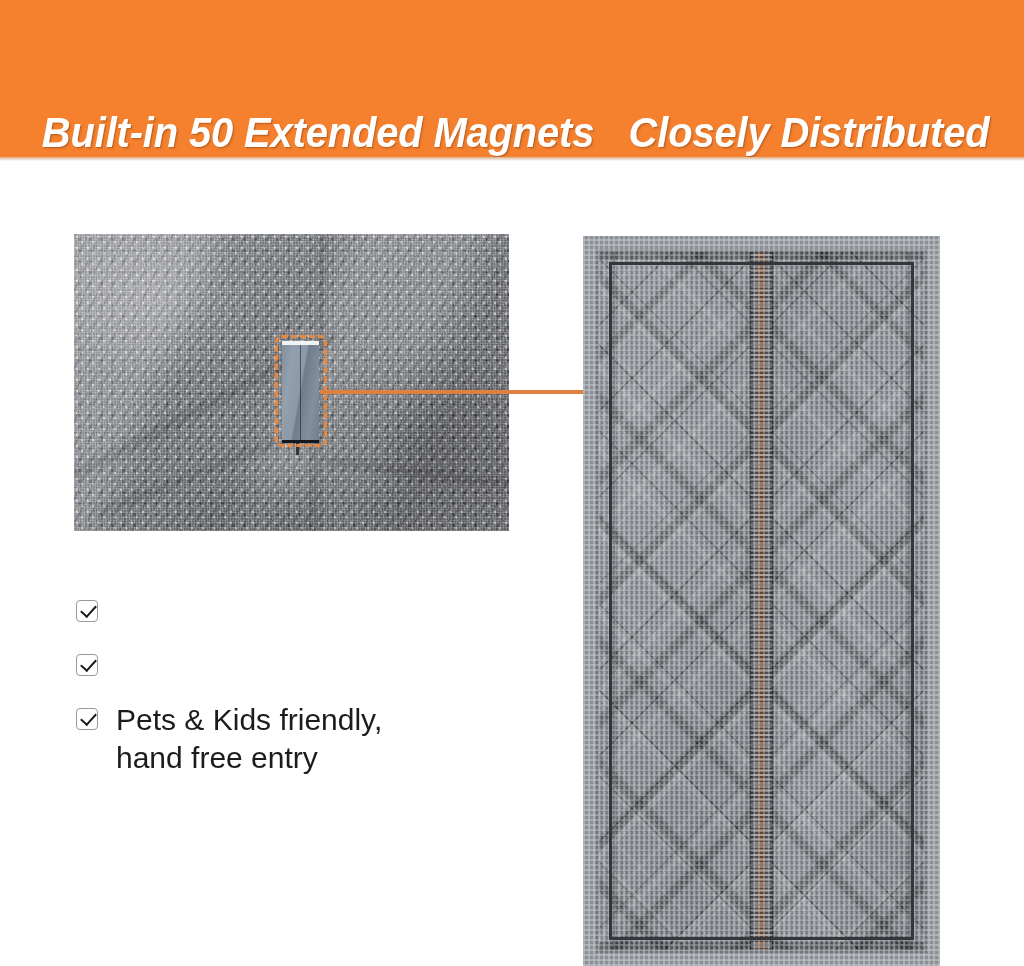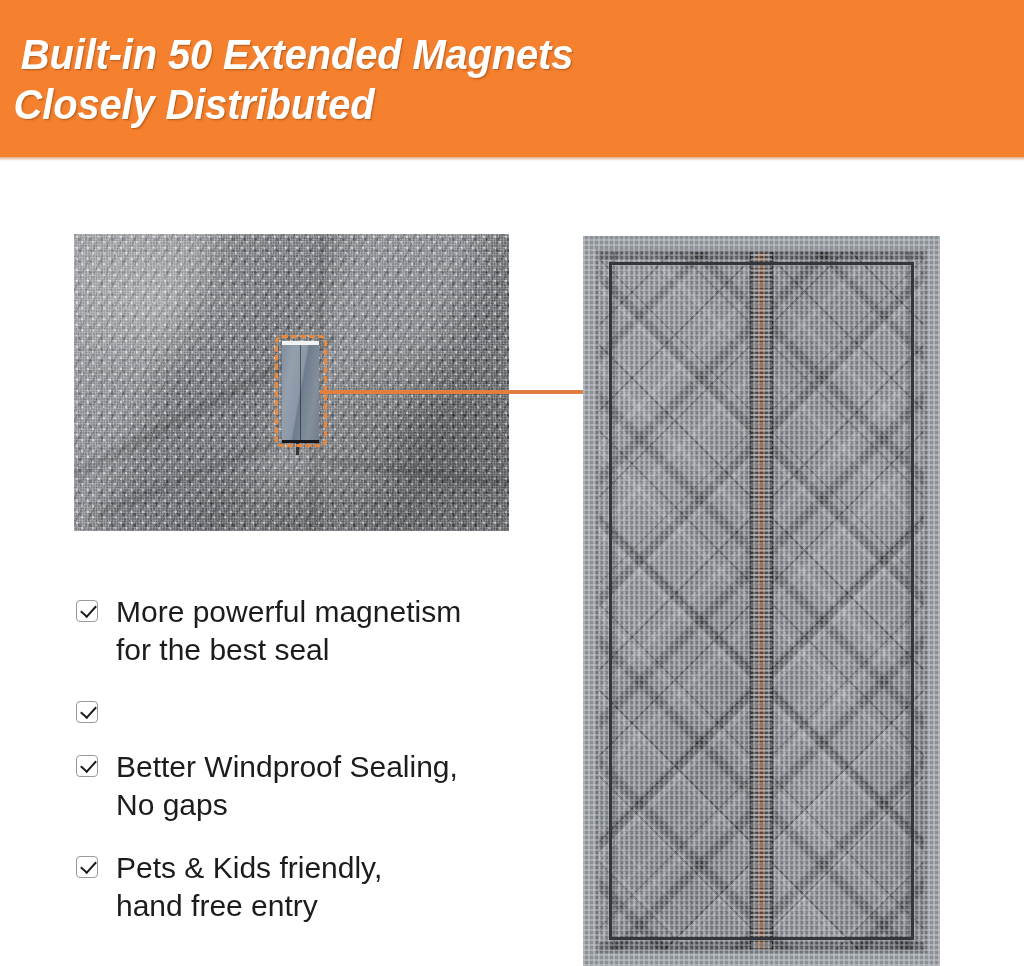--- a/index.html
+++ b/index.html
@@ -9,22 +9,22 @@
     width:1024px; height:966px;
     font-family:"Liberation Sans", sans-serif;
     overflow:hidden; position:relative;
     -webkit-font-smoothing:antialiased;
   }
 
   
   .banner{
     position:absolute; left:0; top:0; width:1024px; height:157px;
     background:#F5812F;
-    display:flex; flex-direction:column;
-    align-items:flex-start; justify-content:center;
+    display:flex; 
+    align-items:flex-end; justify-content:center;
     overflow:hidden;
   }
   .banner-line{
     color:#ffffff;
     font-family:"Liberation Sans", sans-serif;
     font-weight:700; font-style:italic;
     font-size:43px; line-height:50px;
     letter-spacing:-0.2px;
     text-align:center;
     white-space:nowrap;
@@ -272,34 +272,27 @@
     <div class="stitch"></div>
   </div>
   <div class="seam-line-right"></div>
   <div class="binding">
     <div class="binding-dark"></div>
   </div>
 </div>
 
 <div class="features">
 
+
   <div class="feature">
     <div class="checkbox"></div>
-    <div class="feature-text">More powerful magnetism
-for the best seal</div>
   </div>
 
   <div class="feature">
     <div class="checkbox"></div>
-  </div>
-
-  <div class="feature">
-    <div class="checkbox"></div>
-    <div class="feature-text">Better Windproof Sealing,
-No gaps</div>
   </div>
 
   <div class="feature">
     <div class="checkbox"></div>
     <div class="feature-text">Pets &amp; Kids friendly,
 hand free entry</div>
   </div>
 
 </div>
 

